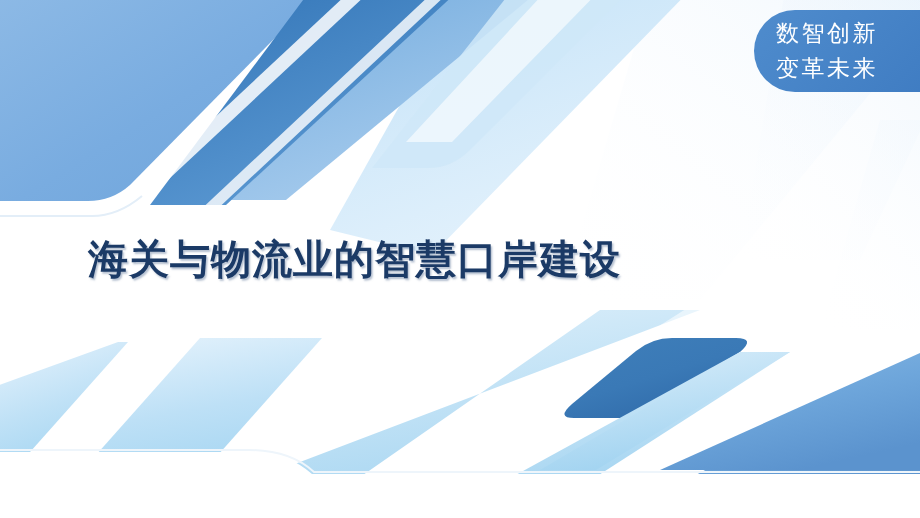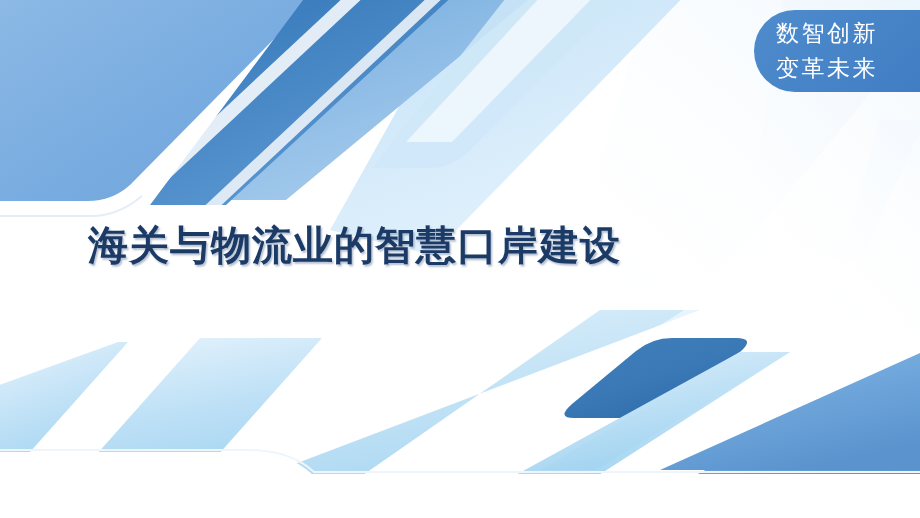--- a/index.html
+++ b/index.html
@@ -48,21 +48,21 @@
     line-height: 35px;
     letter-spacing: 2.5px;
     white-space: nowrap;
     font-weight: 400;
   }
 
   
   #title {
     position: absolute;
     left: 88px;
-    top: 218px;
+    top: 232px;
     font-size: 40px;
     font-weight: bold;
     letter-spacing: 1px;
     white-space: nowrap;
     color: #1b3a66;
     text-shadow: 1.5px 1.5px 2px rgba(120,140,170,0.55);
     z-index: 4;
   }
 </style>
 </head>

